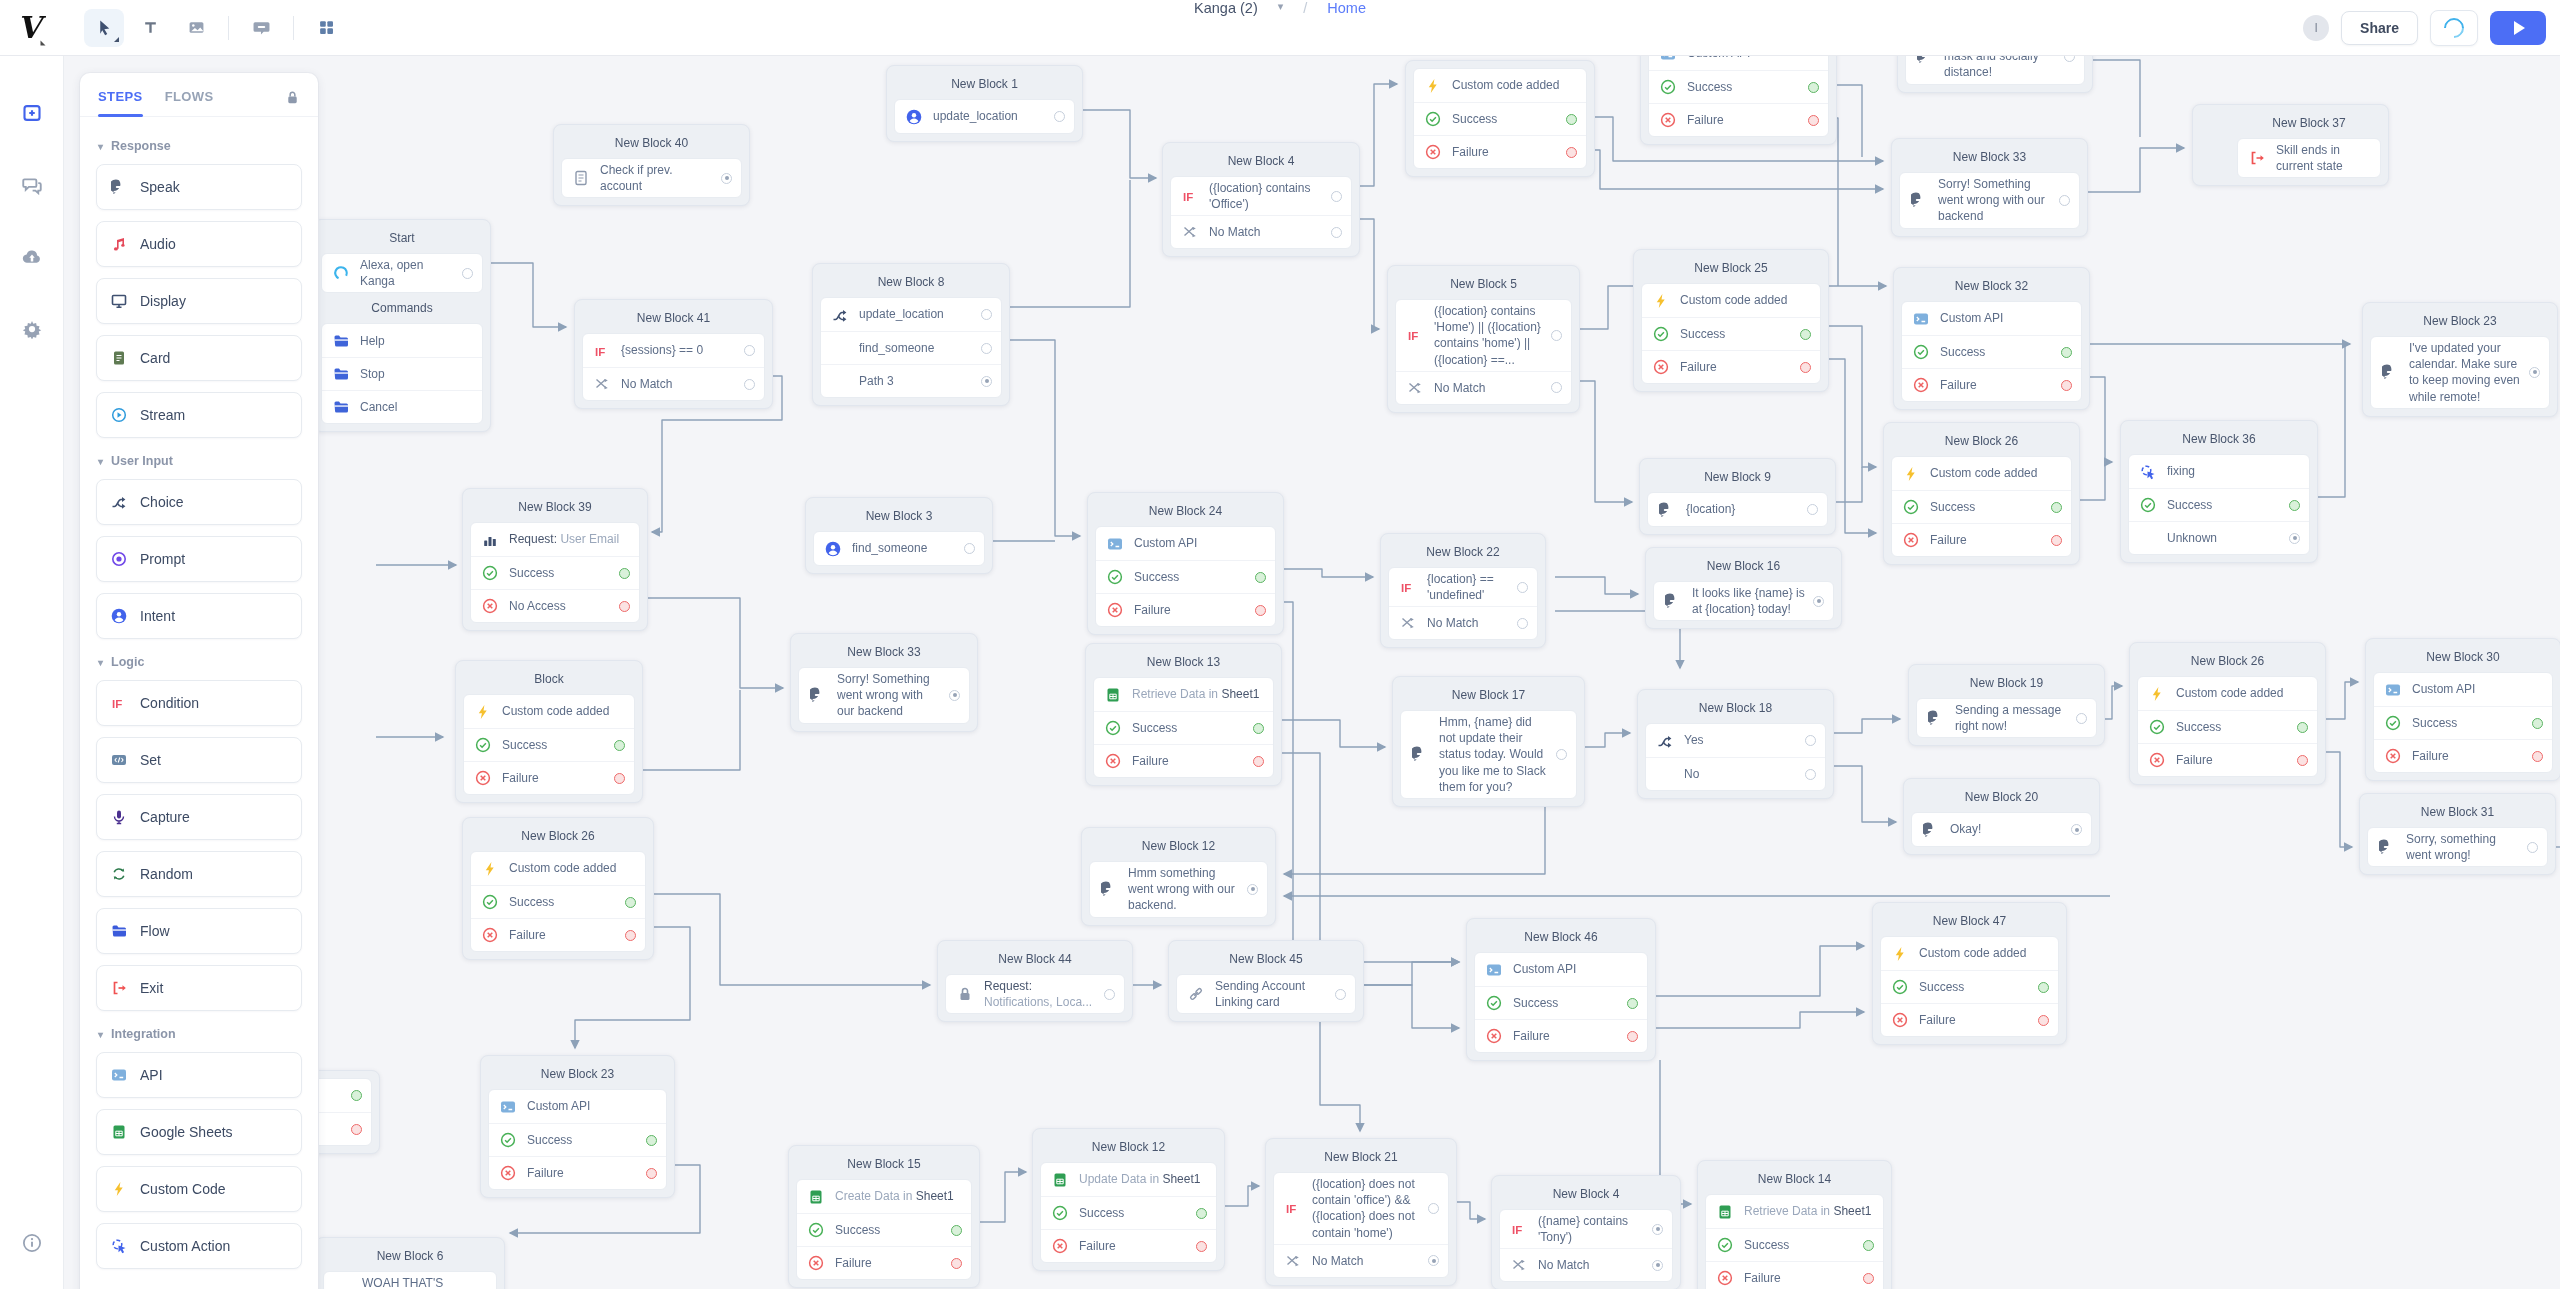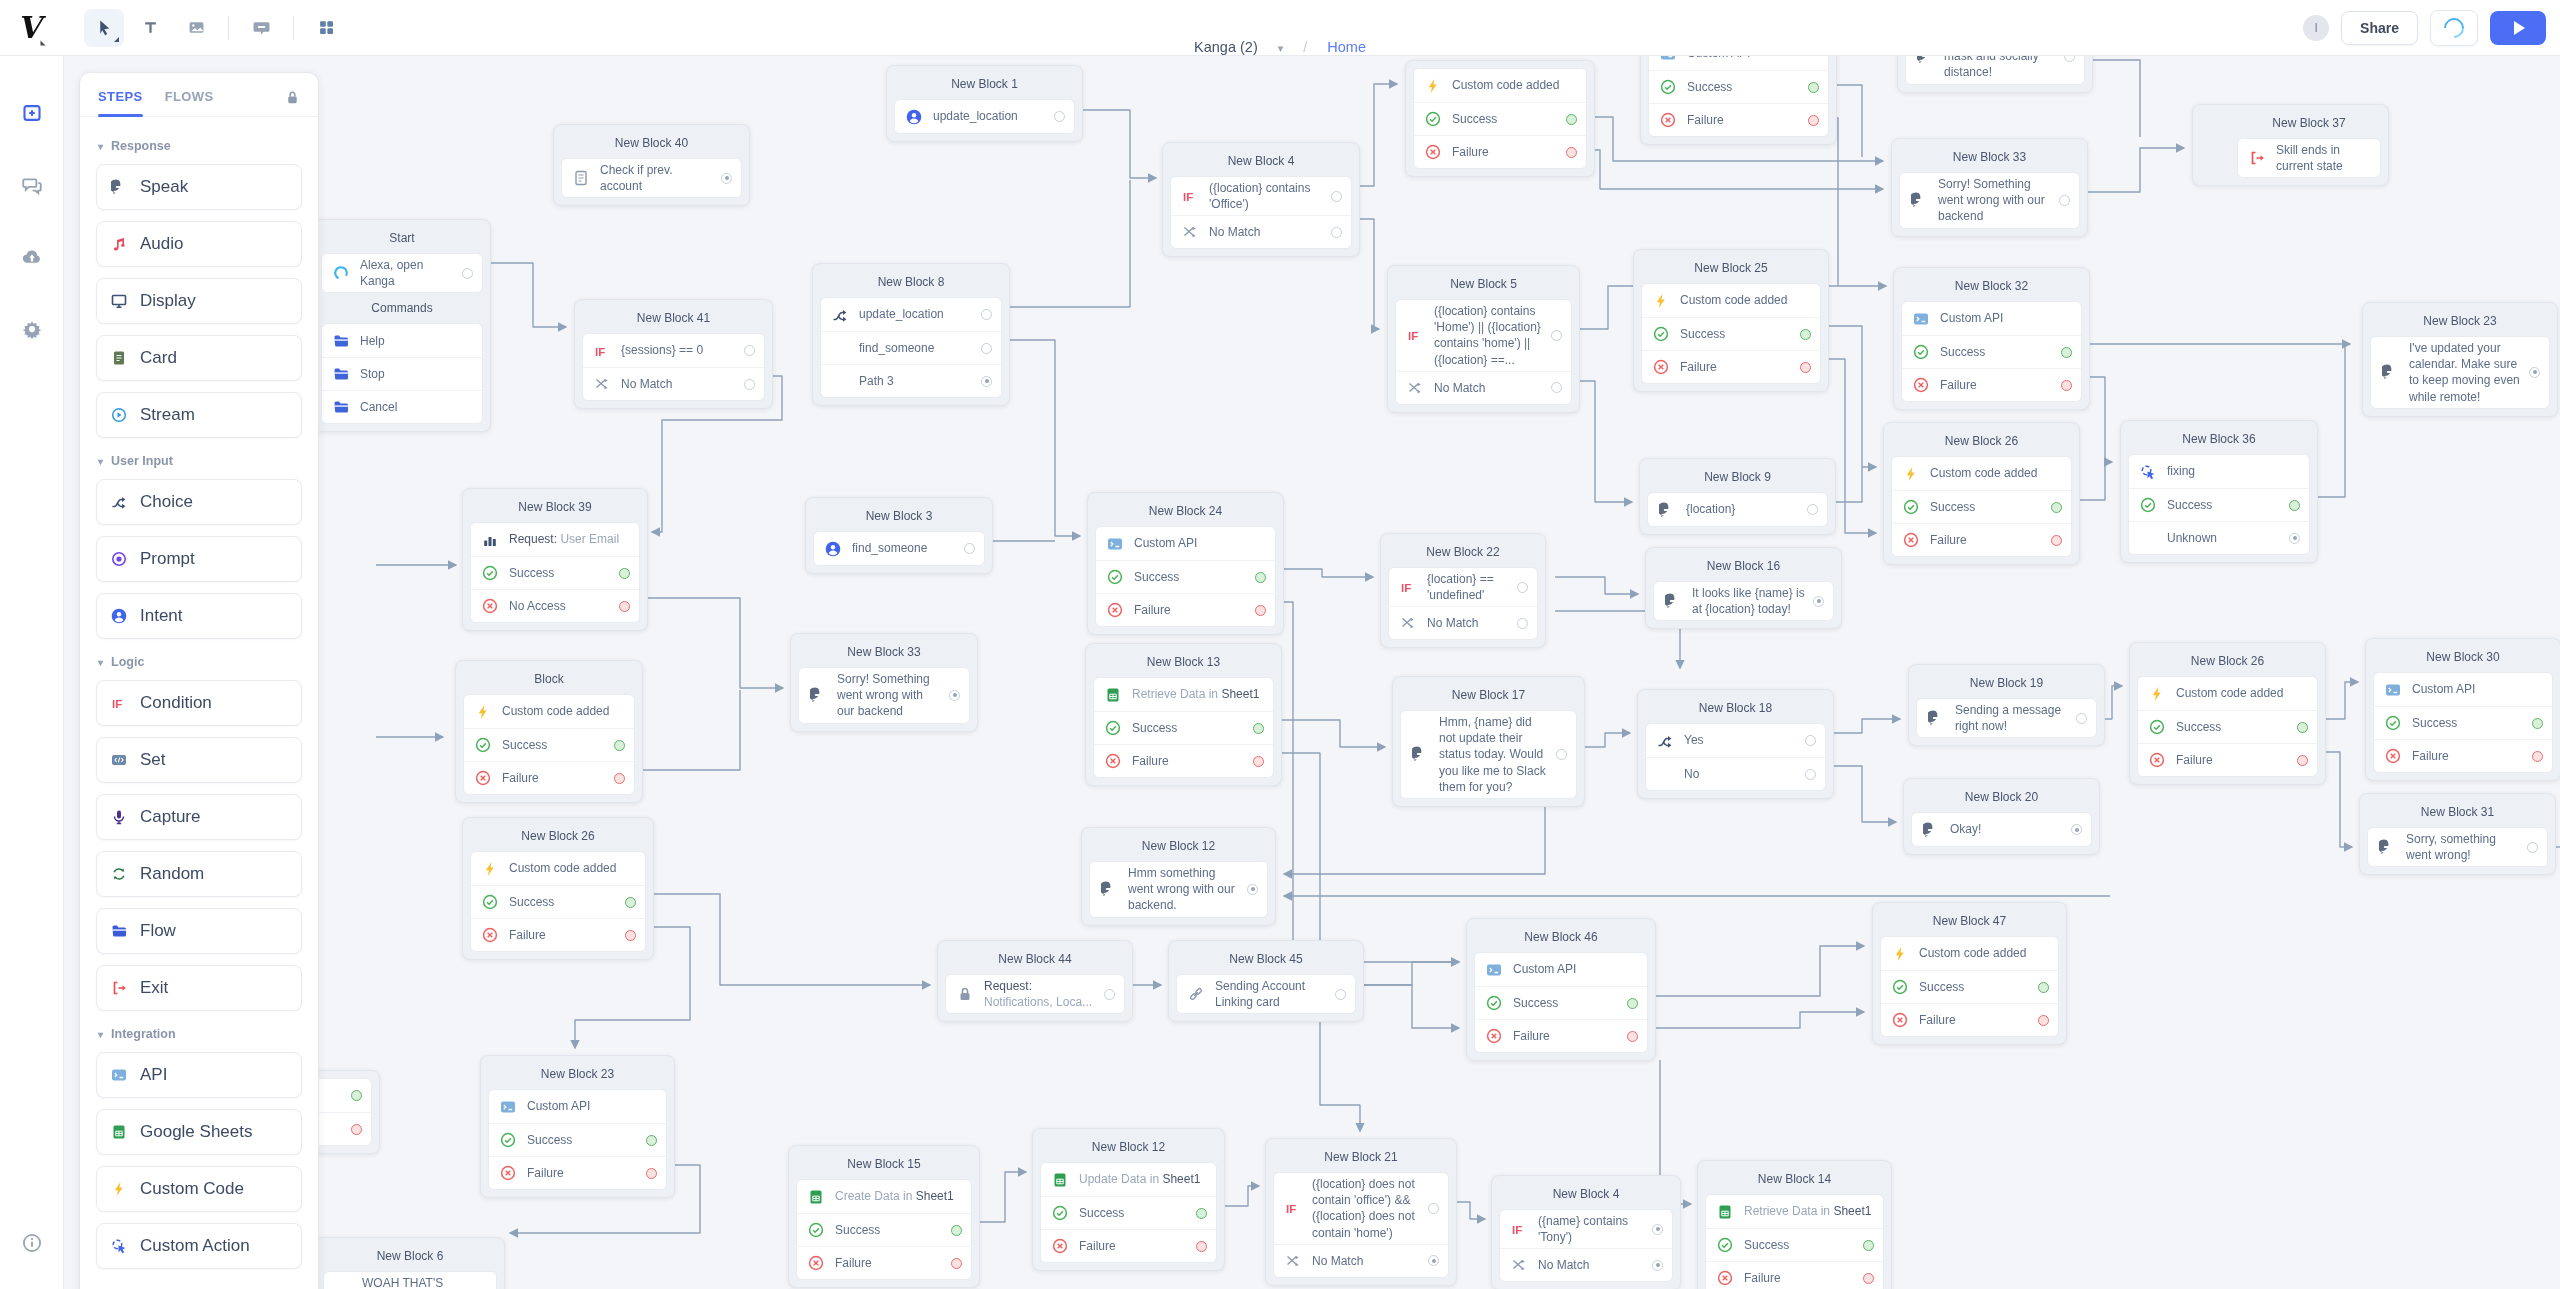--- a/index.html
+++ b/index.html
@@ -7,21 +7,21 @@
   
   .topbar{position:absolute;left:0;top:0;right:0;height:55px;background:#fff;border-bottom:1px solid #e8eaef;z-index:50;display:flex;align-items:center}
   .logo{width:64px;text-align:center;font-family:"DejaVu Serif",serif;font-style:italic;font-weight:bold;font-size:30px;color:#111;line-height:55px;cursor:pointer;position:relative}
   .logo:after{content:"";position:absolute;right:16px;bottom:12px;border-left:5px solid transparent;border-top:5px solid transparent;border-right:5px solid #222;transform:rotate(90deg);opacity:.8}
   .tools{display:flex;align-items:center;gap:6px;margin-left:20px}
   .tool{width:40px;height:38px;border-radius:8px;display:flex;align-items:center;justify-content:center}
   .tool.active{background:#eef4fa;position:relative}
   .tool.active:after{content:"";position:absolute;right:5px;bottom:5px;border-left:5px solid transparent;border-bottom:5px solid #44536e}
   .tool svg{width:17px;height:17px}
   .tool-div{width:1px;height:24px;background:#e4e8ee;margin:0 6px}
-  .tb-center{position:absolute;left:50%;top:0;height:55px;transform:translateX(-50%);display:flex;align-items:flex-end;gap:20px;font-size:14.5px}
+  .tb-center{position:absolute;left:50%;top:0;height:55px;transform:translateX(-50%);display:flex;align-items:flex-start;gap:20px;font-size:14.5px}
   .proj{color:#46536b}
   .caret{color:#97a2b4;font-size:11px}
   .sep{color:#c3ccd8}
   .home{color:#5c7cfa}
   .tb-right{position:absolute;right:14px;top:0;height:55px;display:flex;align-items:center;gap:12px}
   .avatar{width:26px;height:26px;border-radius:50%;background:#e3e6ec;color:#7e8796;font-size:12px;display:flex;align-items:center;justify-content:center}
   .share-btn{background:#fff;border:1px solid #dfe4eb;border-radius:8px;padding:8px 18px;font-size:14px;color:#3f4a5f;font-weight:bold;box-shadow:0 1px 2px rgba(40,50,80,.05)}
   .alexa-btn{width:46px;height:34px;background:#fff;border:1px solid #e3e8ef;border-radius:8px;display:flex;align-items:center;justify-content:center;box-shadow:0 1px 2px rgba(40,50,80,.05)}
   .alexa-ring{width:16px;height:16px;border-radius:50%;border:2.5px solid #41b2ec;border-bottom-color:#7fd0f5;border-left-color:transparent;transform:rotate(-45deg)}
   .run-btn{width:56px;height:34px;background:#4c6ef5;border-radius:8px;display:flex;align-items:center;justify-content:center;border:none}
@@ -35,21 +35,21 @@
   .ptabs{display:flex;align-items:center;padding:16px 18px 0;border-bottom:1px solid #f0f2f6;height:44px;box-sizing:border-box}
   .ptab{font-size:13px;font-weight:bold;letter-spacing:.4px;color:#97a3b6;margin-right:22px;padding-bottom:12px;position:relative}
   .ptab.active{color:#4c6ef5}
   .ptab.active:after{content:"";position:absolute;left:0;right:0;bottom:-1px;height:3px;background:#4c6ef5;border-radius:2px}
   .plock{margin-left:auto;width:15px;height:15px;padding-bottom:10px}
   .psections{padding:6px 16px}
   .psec-h{display:flex;align-items:center;gap:8px;font-size:12.5px;font-weight:bold;color:#8b95a9;margin:16px 2px 11px}
   .psec-h .cv{font-size:10px;color:#97a2b4}
   .pitem{display:flex;align-items:center;gap:13px;height:44px;border:1px solid #e7ebf0;border-radius:8px;background:#fff;padding:0 14px;margin-bottom:11px;box-shadow:0 1px 2px rgba(50,60,90,.04)}
   .pitem svg{width:16px;height:16px;flex:none}
-  .pitem .plbl{font-size:17px;color:#3c4a63}
+  .pitem .plbl{font-size:14px;color:#3c4a63}
   
   #wires{position:absolute;left:0;top:0;width:2560px;height:1289px;z-index:1;pointer-events:none}
   #wires polyline{fill:none;stroke:#8da1b8;stroke-width:1.4;stroke-linejoin:round}
   #blocks{position:absolute;left:0;top:0;z-index:2}
   .blk{position:absolute;background:#edf0f4;border:1px solid #e1e6ee;border-radius:8px;padding:7px;box-sizing:border-box;box-shadow:0 1px 4px rgba(60,70,90,.10)}
   .blk-title{font-size:12px;color:#49566e;text-align:center;padding:4px 0 8px}
   .card{background:#fff;border:1px solid #e8ecf1;border-radius:6px;overflow:hidden}
   .seg-h{font-size:12px;color:#49566e;text-align:center;padding:8px 0}
   .row{display:flex;align-items:center;min-height:33px;padding:3px 9px 3px 11px;border-top:1px solid #f0f2f6;box-sizing:border-box}
   .row:first-child{border-top:0}

